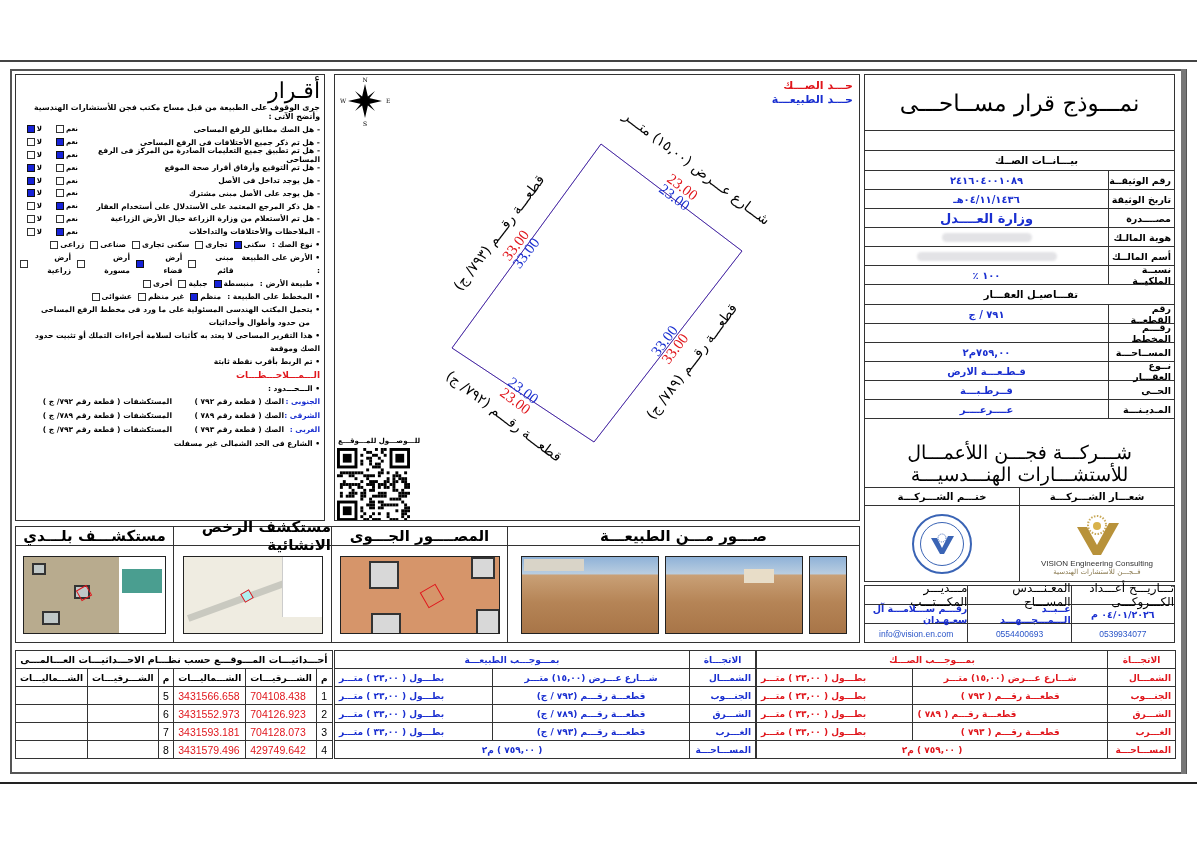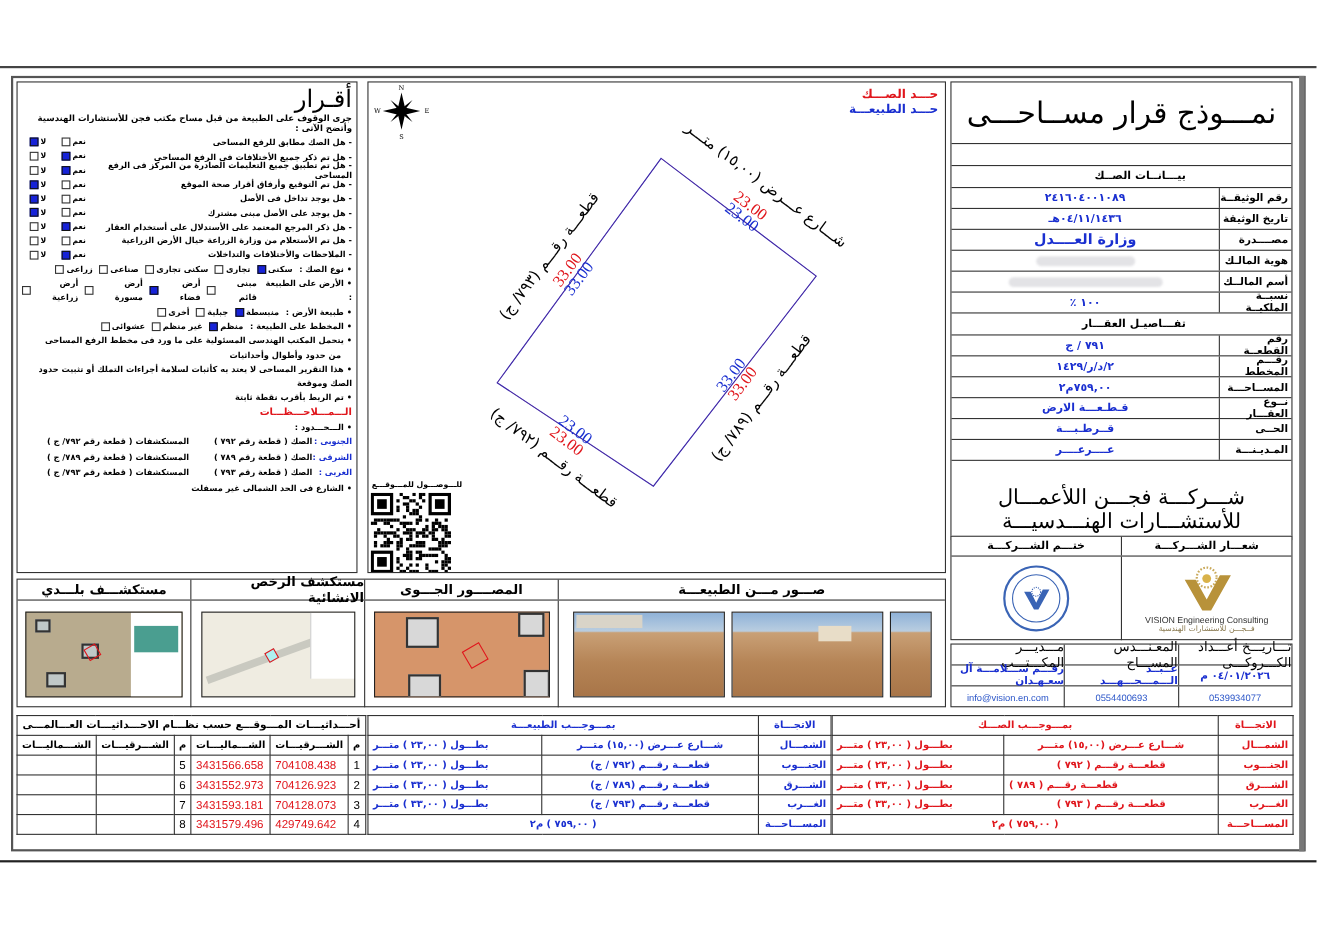--- a/index.html
+++ b/index.html
@@ -7,21 +7,21 @@
   body { font-family: "DejaVu Sans", sans-serif; color: #000; position: relative; }
   .hr-top { position: absolute; left: 0; top: 60px; width: 1197px; height: 2px; background: #444; }
   .hr-bot { position: absolute; left: 0; top: 782px; width: 1197px; height: 2px; background: #222; }
   .sheet { position: absolute; left: 10px; top: 69px; width: 1177px; height: 705px; border: 2px solid #555; }
   .rbar { position: absolute; left: 1181px; top: 69px; width: 5px; height: 705px; background: #777; }
 
   .box { position: absolute; border: 1px solid #333; background: #fff; }
 
   
   #right { left: 864px; top: 74px; width: 311px; height: 417px; }
-  .title-big { height: 56px; display: flex; align-items: center; justify-content: center; font-size: 27px; font-family: "DejaVu Serif", serif; border-bottom: 1px solid #333; }
+  .title-big { height: 56px; display: flex; align-items: center; justify-content: center; font-size: 23px; font-family: "DejaVu Serif", serif; border-bottom: 1px solid #333; }
   .sec-head { height: 20px; border-bottom: 1px solid #333; font-size: 10px; font-weight: bold; padding-right: 70px; display: flex; align-items: center; justify-content: flex-end; direction: rtl; justify-content: flex-start; padding-right: 96px; }
   .kv { display: flex; height: 19px; border-bottom: 1px solid #333; direction: rtl; }
   .kv .k { width: 66px; border-left: 1px solid #333; font-size: 9.5px; font-weight: bold; display: flex; align-items: center; padding-right: 3px; }
   .kv .v { flex: 1; color: #1a2fd0; font-size: 10px; font-weight: bold; display: flex; align-items: center; justify-content: center; }
   .kv .v.big { font-size: 13px; }
   .blur { width: 90px; height: 9px; background: #e3e3e6; border-radius: 6px; filter: blur(1px); }
   .blur.w { width: 140px; }
   .company { height: 72px; display: flex; flex-direction: column; align-items: center; justify-content: center; font-family: "DejaVu Serif", serif; font-size: 19px; line-height: 22px; direction: rtl; }
 
   #logos { left: 864px; top: 487px; width: 311px; height: 95px; }
@@ -66,21 +66,21 @@
   #map { left: 334px; top: 74px; width: 526px; height: 447px; overflow: hidden; }
   .legend { position: absolute; right: 6px; top: 4px; text-align: right; font-size: 11px; font-weight: bold; direction: rtl; line-height: 14px; }
   .leg-red { color: #e0161c; }
   .leg-blue { color: #1a2fd0; }
   .qr-label { position: absolute; left: 3px; top: 362px; font-size: 7px; font-weight: bold; }
   .qr { position: absolute; left: 2px; top: 373px; width: 73px; height: 73px; }
 
   
   #photos { left: 15px; top: 526px; width: 845px; height: 117px; }
   .ph-heads { display: flex; height: 19px; border-bottom: 1px solid #333; direction: rtl; }
-  .ph-heads div { display: flex; align-items: center; justify-content: center; font-size: 12px; font-weight: bold; border-left: 1px solid #333; }
+  .ph-heads div { display: flex; align-items: center; justify-content: center; font-size: 15px; font-weight: bold; border-left: 1px solid #333; }
   .ph-heads div:last-child { border-left: none; }
   .ph-body { display: flex; height: 97px; direction: rtl; }
   .ph-body > div { border-left: 1px solid #333; display: flex; align-items: center; justify-content: center; gap: 6px; }
   .ph-body > div:last-child { border-left: none; }
   .pic { border: 1px solid #222; height: 78px; position: relative; overflow: hidden; }
   .ground { background: linear-gradient(#8fb2d8 0%, #b9cde0 22%, #c9a076 24%, #b58456 60%, #a87548 100%); }
   .aerial { background: #d6956a; }
   .sat { background: #b8ab8e; }
   .plan { background: #efece1; }
   .redsq { position: absolute; border: 1.5px solid #e0161c; transform: rotate(-30deg); }
@@ -142,21 +142,20 @@
       </div>
     </div>
   <div class="sec-head">تفـــاصيـل العقـــار</div>
   <div id="prop-rows">
       <div class="kv">
         <div class="k">رقم القطعــة</div>
         <div class="v">٧٩١ / ج</div>
       </div>
       <div class="kv">
         <div class="k">رقـــم المخطط</div>
-        <div class="v">٢/د/ر/١٤٢٩</div>
       </div>
       <div class="kv">
         <div class="k">المســاحـــة</div>
         <div class="v">٧٥٩,٠٠م٢</div>
       </div>
       <div class="kv">
         <div class="k">نــوع العقـــار</div>
         <div class="v">قـطـعـــة الارض</div>
       </div>
       <div class="kv">

